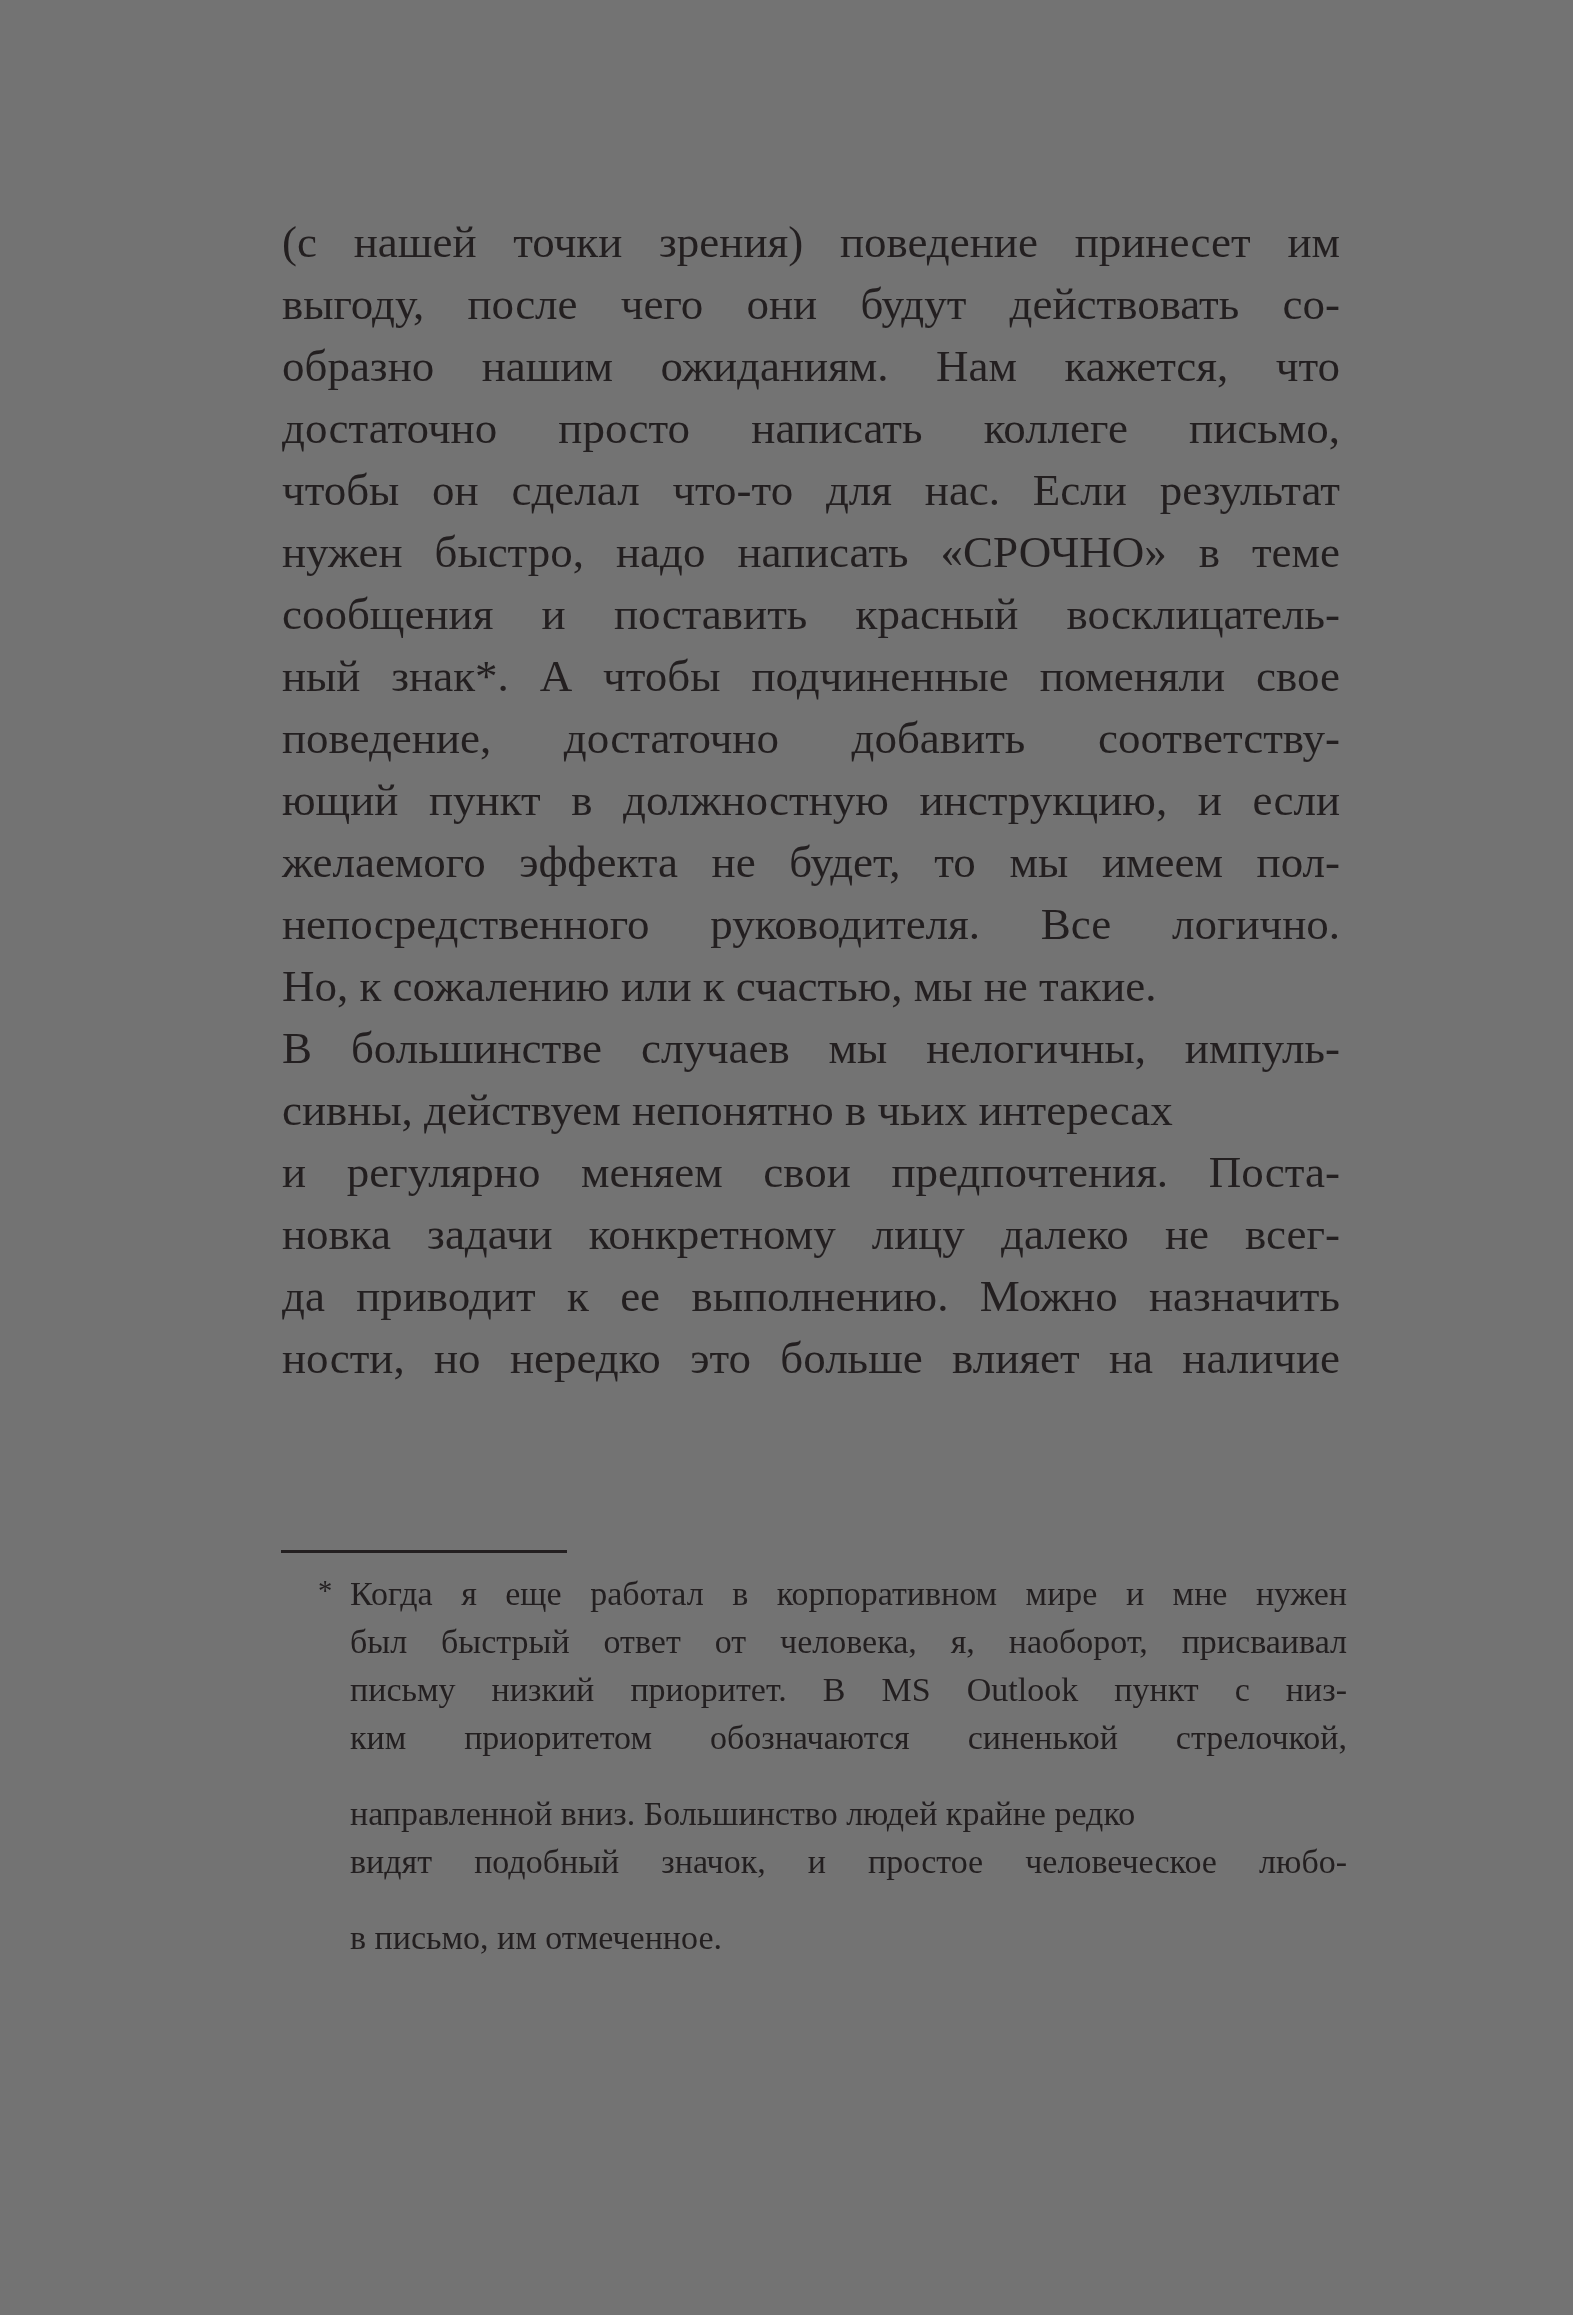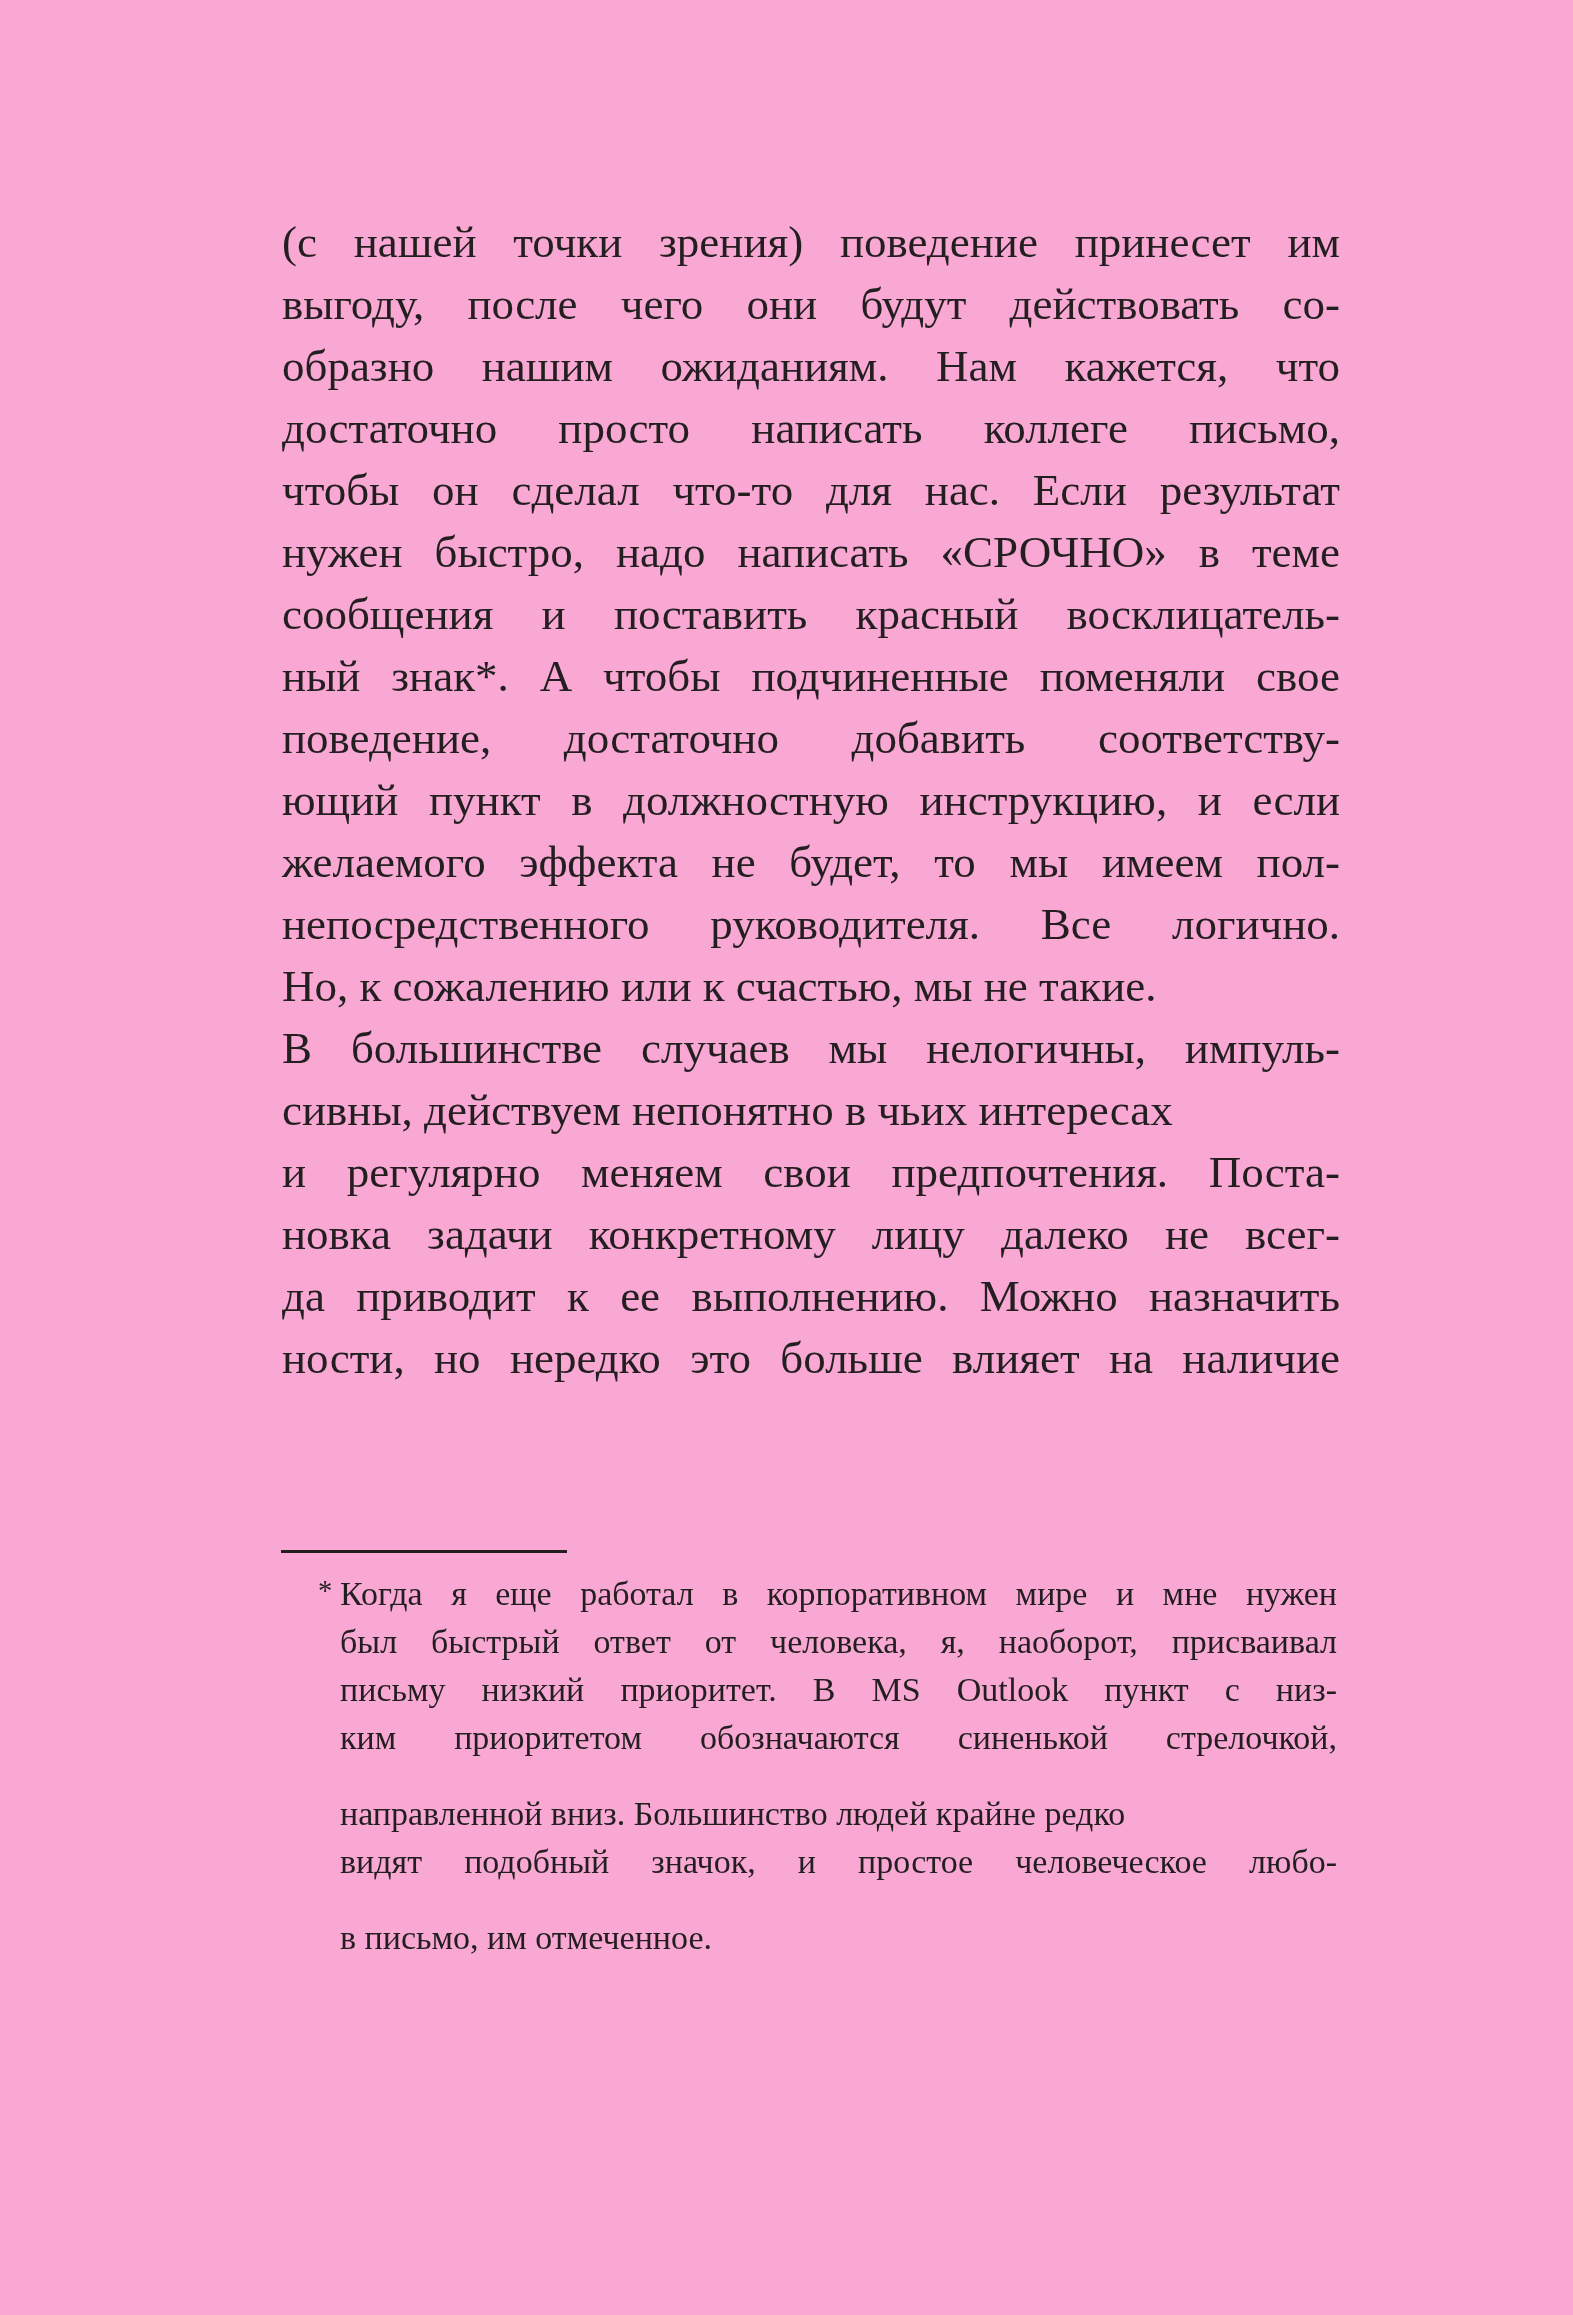--- a/index.html
+++ b/index.html
@@ -1,29 +1,29 @@
 <!DOCTYPE html>
 <html style="font-size:15px"><head>
 <meta charset="utf-8">
 <style>
   html, body { margin: 0; padding: 0; background: #ffffff; }
   body { width: 1573px; height: 2315px; position: relative; overflow: hidden; }
-  .page { position: absolute; left: 0; top: 0; width: 1573px; height: 2315px; background: #f9a8d4; color: #231f20; }
+  .page { position: absolute; left: 0; top: 0; width: 1573px; height: 2315px; background: #737373; color: #231f20; }
   .body-text { position: absolute; left: 282px; top: 211px; width: 1058px; }
   .body-line {
     display: block; height: 62px; line-height: 62px;
     font-family: "Liberation Serif", "DejaVu Serif", serif;
     font-size: 45px; white-space: nowrap;
     text-align: justify; text-align-last: justify;
   }
   .body-line.last { text-align-last: left; }
   .footnote-rule { position: absolute; left: 281px; top: 1550px; width: 286px; height: 2.9px; background: #231f20; }
   .footnote { position: absolute; left: 318px; top: 1570px; width: 1023px; }
   .fn-mark { position: absolute; left: 0; top: 1.9px; font-family: "Liberation Serif", serif; font-size: 28.5px; line-height: 38px; }
-  .fn-lines { position: absolute; left: 22px; top: 0; width: 997px; }
+  .fn-lines { position: absolute; left: 32px; top: 0; width: 997px; }
   .fn-line {
     display: block; height: 48px; line-height: 48px;
     font-family: "Liberation Serif", "DejaVu Serif", serif;
     font-size: 34px; white-space: nowrap;
     text-align: justify; text-align-last: justify;
   }
   .fn-line.last { text-align-last: left; margin-top: 28px; }
   .footer { position: absolute; left: 281px; top: 2045px; width: 1065px; height: 48px; }
   .page-number { position: absolute; left: 0; top: 0; font-family: "DejaVu Sans", sans-serif; font-style: italic; font-size: 32px; line-height: 48px; }
   .running-title { position: absolute; right: 0; top: 0; font-family: "DejaVu Sans", sans-serif; font-style: italic; font-size: 32px; line-height: 48px; }

